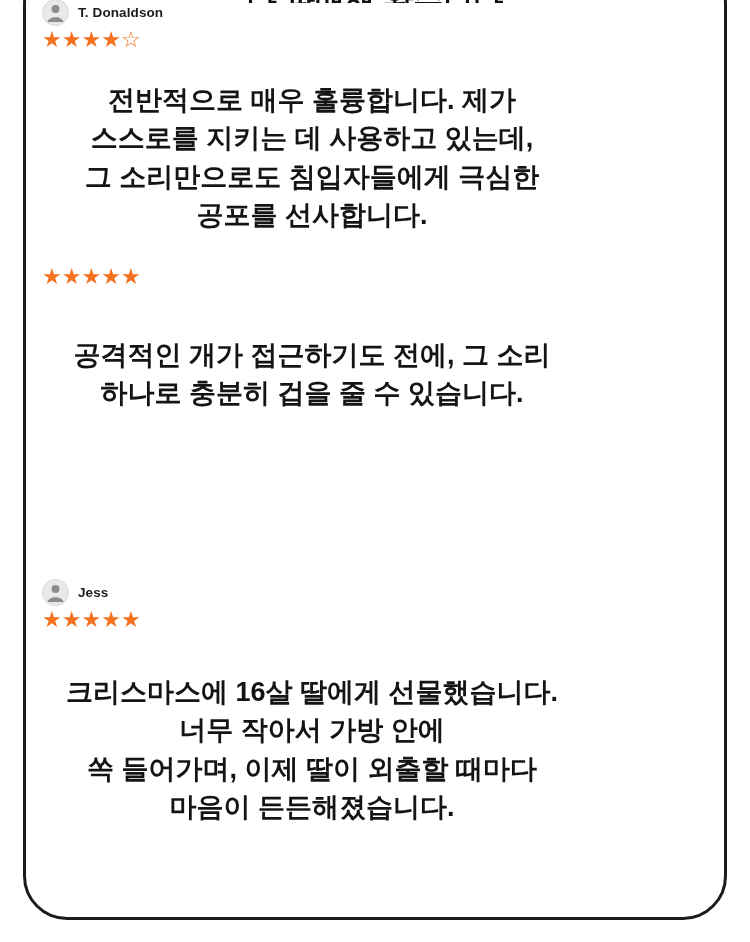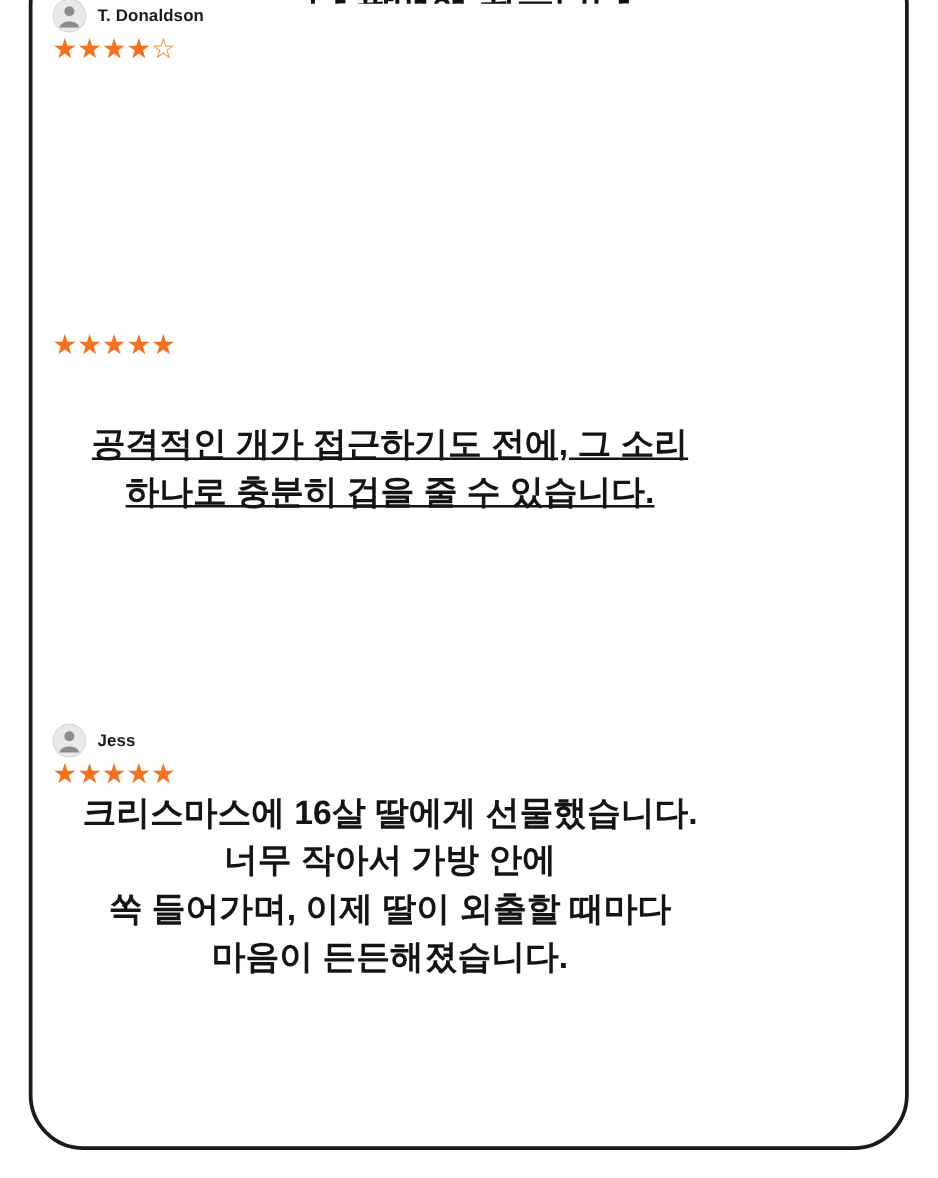--- a/index.html
+++ b/index.html
@@ -109,24 +109,24 @@
     line-height: 1.42;
     padding: 0 20px;
     white-space: pre-line;
     font-family: "Liberation Sans", sans-serif;
   }
 
   #r0 { top: 36px; }
   #r0 .review-body { margin-top: 30px; }
 
   #r1 { top: 300px; }
-  #r1 .review-body { margin-top: 48px; text-decoration: underline; }
+  #r1 .review-body { margin-top: 48px; }
 
   #r2 { top: 616px; }
-  #r2 .review-body { }
+  #r2 .review-body { margin-top: 42px; }
 </style>
 </head>
 <body>
 
 <div class="screen">
   <div class="card-frame">
     <div class="content">
 
       <div class="cropped-heading">다 판매해 왔습니다</div>
 
@@ -136,20 +136,24 @@
             <svg width="25" height="25" viewBox="0 0 25 25" aria-hidden="true">
               <circle cx="12.5" cy="9" r="4" fill="#8c8c8e"></circle>
               <path d="M4.5 22 C5.5 15.5 19.5 15.5 20.5 22 Z" fill="#8c8c8e"></path>
             </svg>
           </span>
           <span class="reviewer-name">T. Donaldson</span>
         </div>
         <div class="stars">
           <span>★★★★</span><span class="empty">☆</span>
         </div>
+        <div class="review-body">전반적으로 매우 훌륭합니다. 제가
+스스로를 지키는 데 사용하고 있는데,
+그 소리만으로도 침입자들에게 극심한
+공포를 선사합니다.</div>
       </div>
 
       <div class="review" id="r1">
         <div class="stars">
           <span>★★★★★</span><span class="empty"></span>
         </div>
         <div class="review-body">공격적인 개가 접근하기도 전에, 그 소리
 하나로 충분히 겁을 줄 수 있습니다.</div>
       </div>
 

